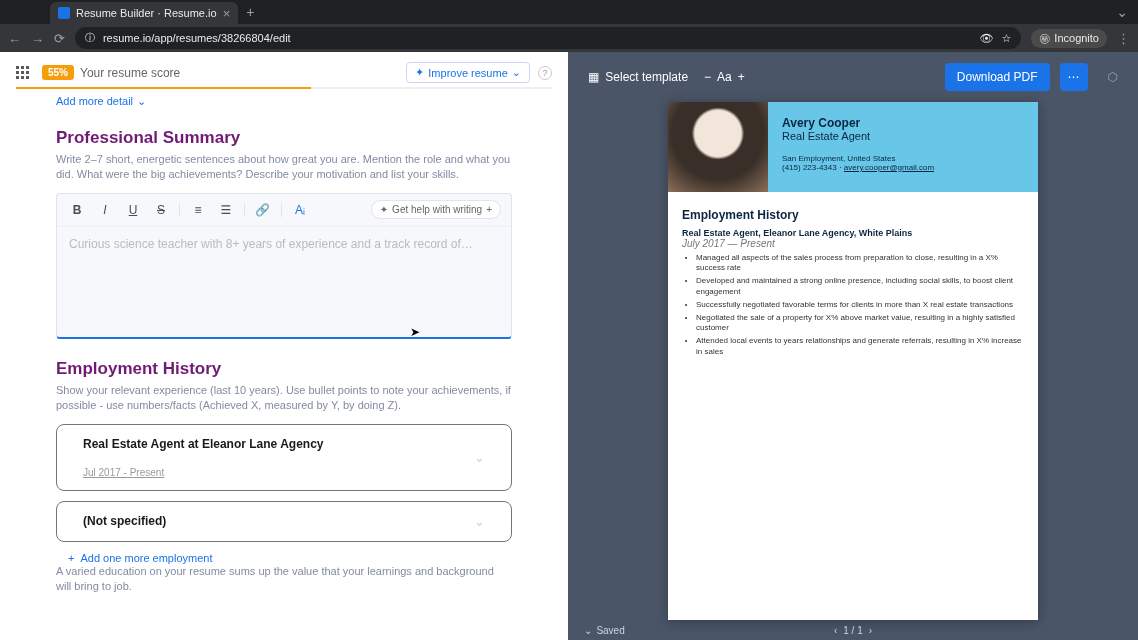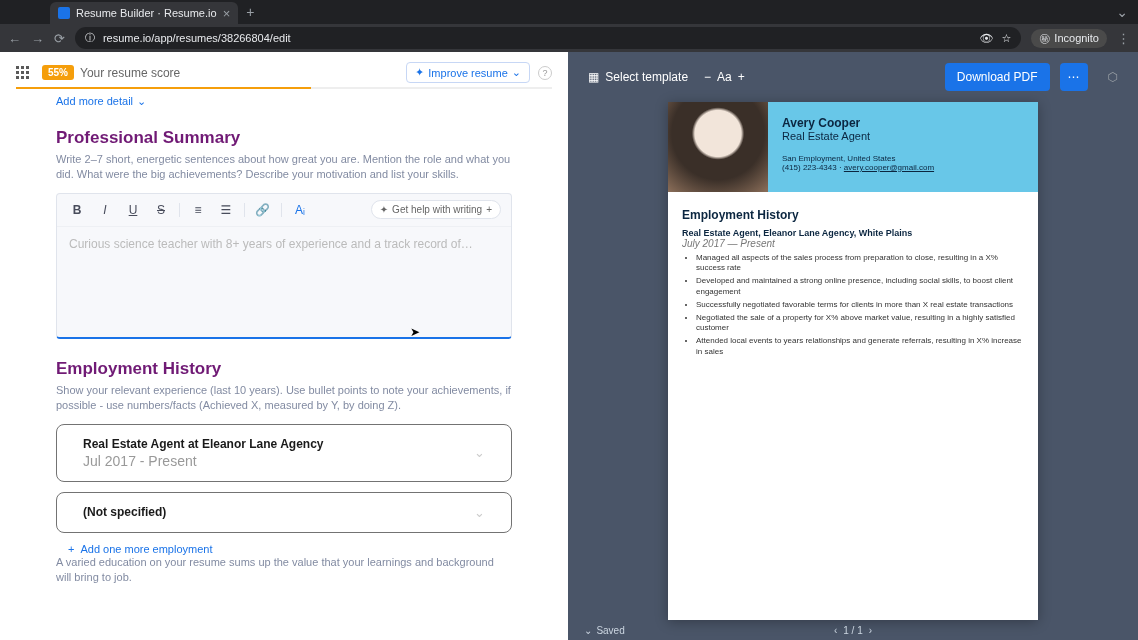--- a/index.html
+++ b/index.html
@@ -49,21 +49,21 @@
 .rte-help { margin-left: auto; border: 1px solid #e0e4ec; border-radius: 12px; padding: 3px 8px; font-size: 10px; color: #666; display: flex; align-items: center; gap: 4px; background:#fff; }
 .rte-body { padding: 10px 12px; min-height: 110px; font-size: 12px; color: #bbb; }
 .rte-footer { display: flex; padding: 6px 2px; font-size: 10px; color: #999; }
 .rte-footer .tip { color: #999; }
 .rte-footer .count { margin-left: auto; }
 
 
 .emp-card { border: 1px solid #737373; border-radius: 8px; padding: 12px 26px; margin-bottom: 10px; display: flex; align-items: center; }
 .emp-main { flex: 1; }
 .emp-title { font-size: 12px; font-weight: 600; color: #1a1a1a; }
-.emp-sub { font-size: 14px; color: #999; margin-top: 2px; }
+.emp-sub { font-size: 10px; color: #999; margin-top: 16px; text-decoration: underline; }
 .emp-chev { color: #ccc; }
 
 .add-link { color: #1a73e8; font-size: 11px; display: flex; align-items: center; gap: 6px; margin-top: 8px; cursor: pointer; padding-left: 12px; }
 
 
 .preview-header { display: flex; align-items: center; height: 50px; padding: 0 20px; gap: 10px; color: #fff; font-size: 12px; }
 .sel-tpl { display: flex; align-items: center; gap: 6px; }
 .font-ctrl { display: flex; align-items: center; gap: 6px; margin-left: 6px; }
 .dl-btn { margin-left: auto; background: #1a73e8; color: #fff; border: none; padding: 7px 12px; border-radius: 4px; font-size: 12px; cursor: pointer; }
 .more-btn { background: #1a73e8; color: #fff; padding: 7px 8px; border-radius: 4px; cursor: pointer; font-size:12px; }

